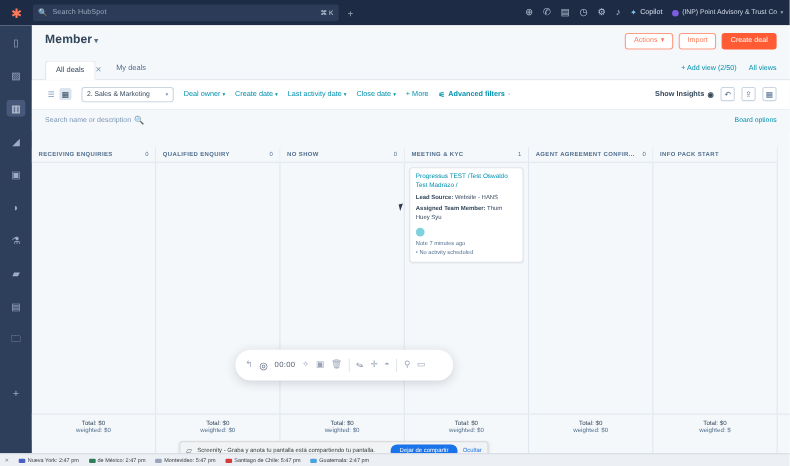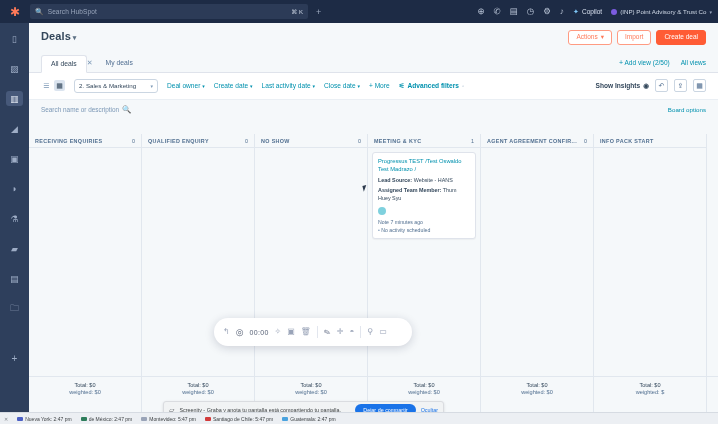--- a/index.html
+++ b/index.html
@@ -232,21 +232,21 @@
     <div class="rail-item">▰</div>
     <div class="rail-item">▤</div>
     <div class="rail-item">🗀</div>
     <div class="rail-plus">+</div>
   </div>
 
   <div class="page">
 
     <div class="page-head">
       <div class="page-title">
-        <span>Deals</span><span class="caret">▾</span>
+        <span>Member</span><span class="caret">▾</span>
       </div>
       <div class="head-actions">
         <span class="btn btn-sec">
           <span>Actions</span>
           <span>▾</span>
         </span>
         <span class="btn btn-sec">Import</span>
         <span class="btn btn-pri">Create deal</span>
       </div>
     </div>

